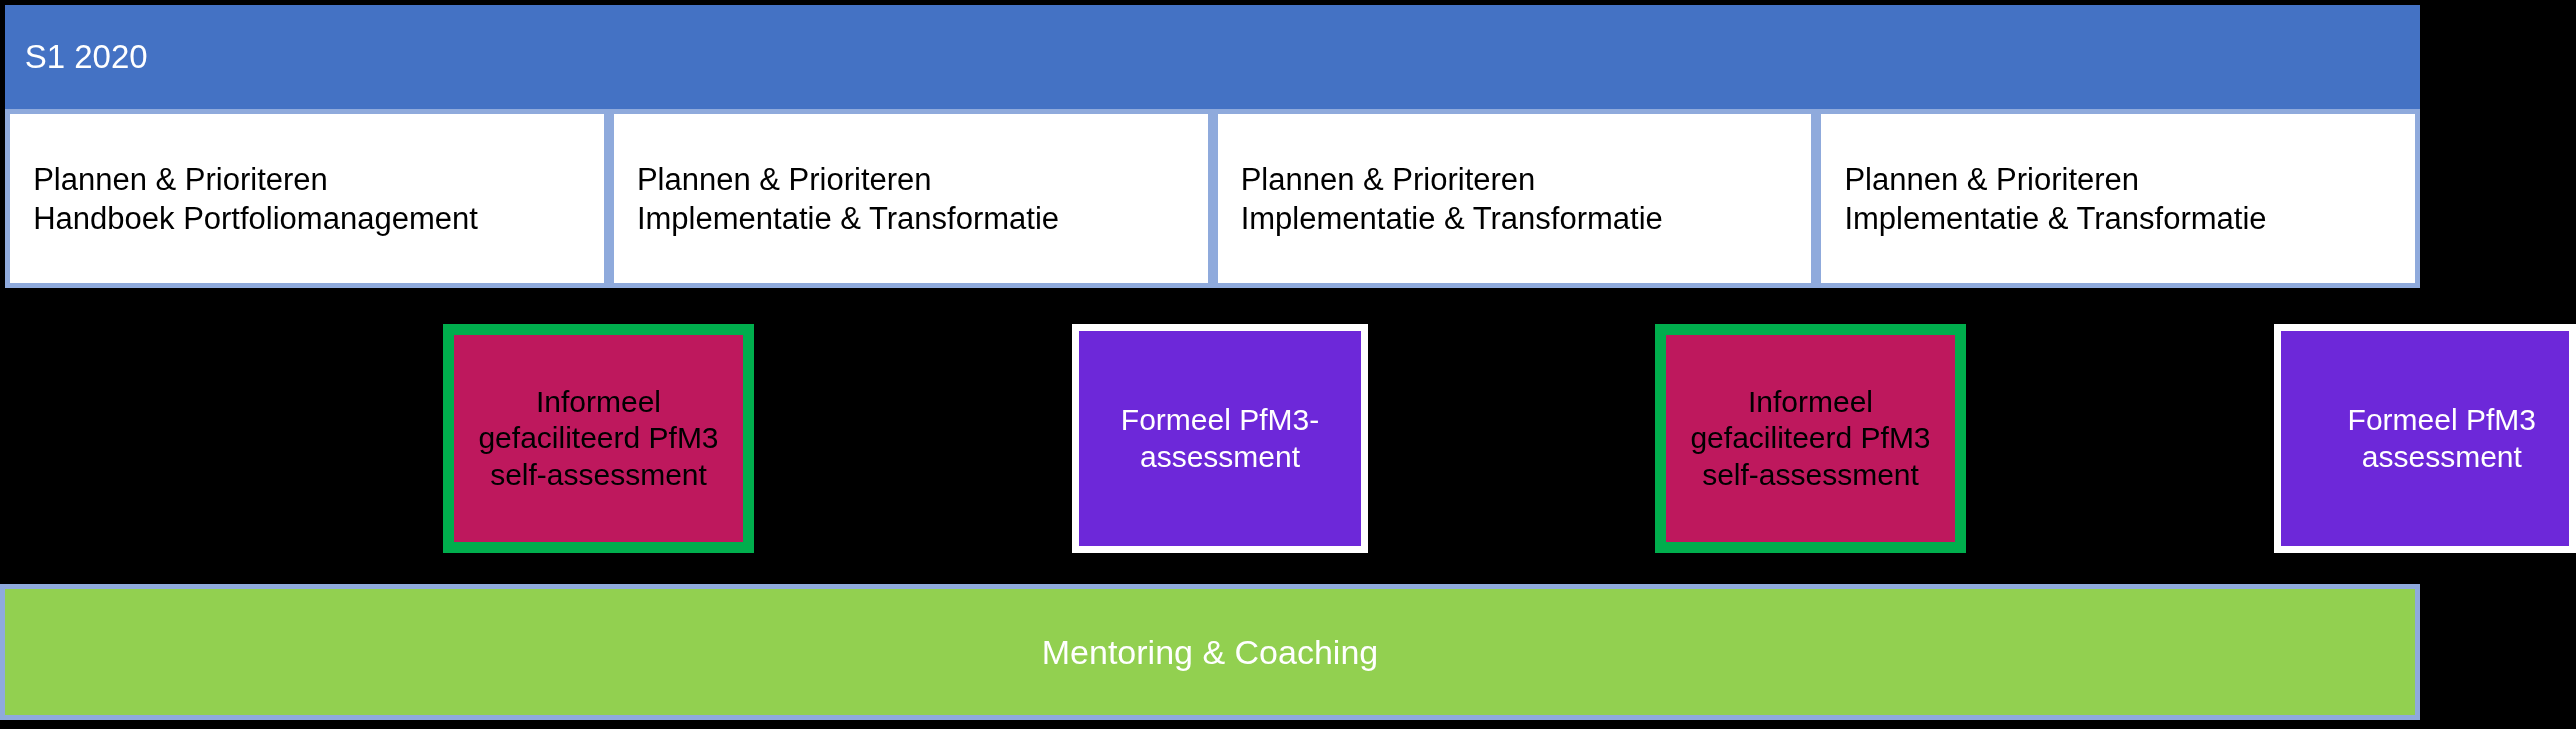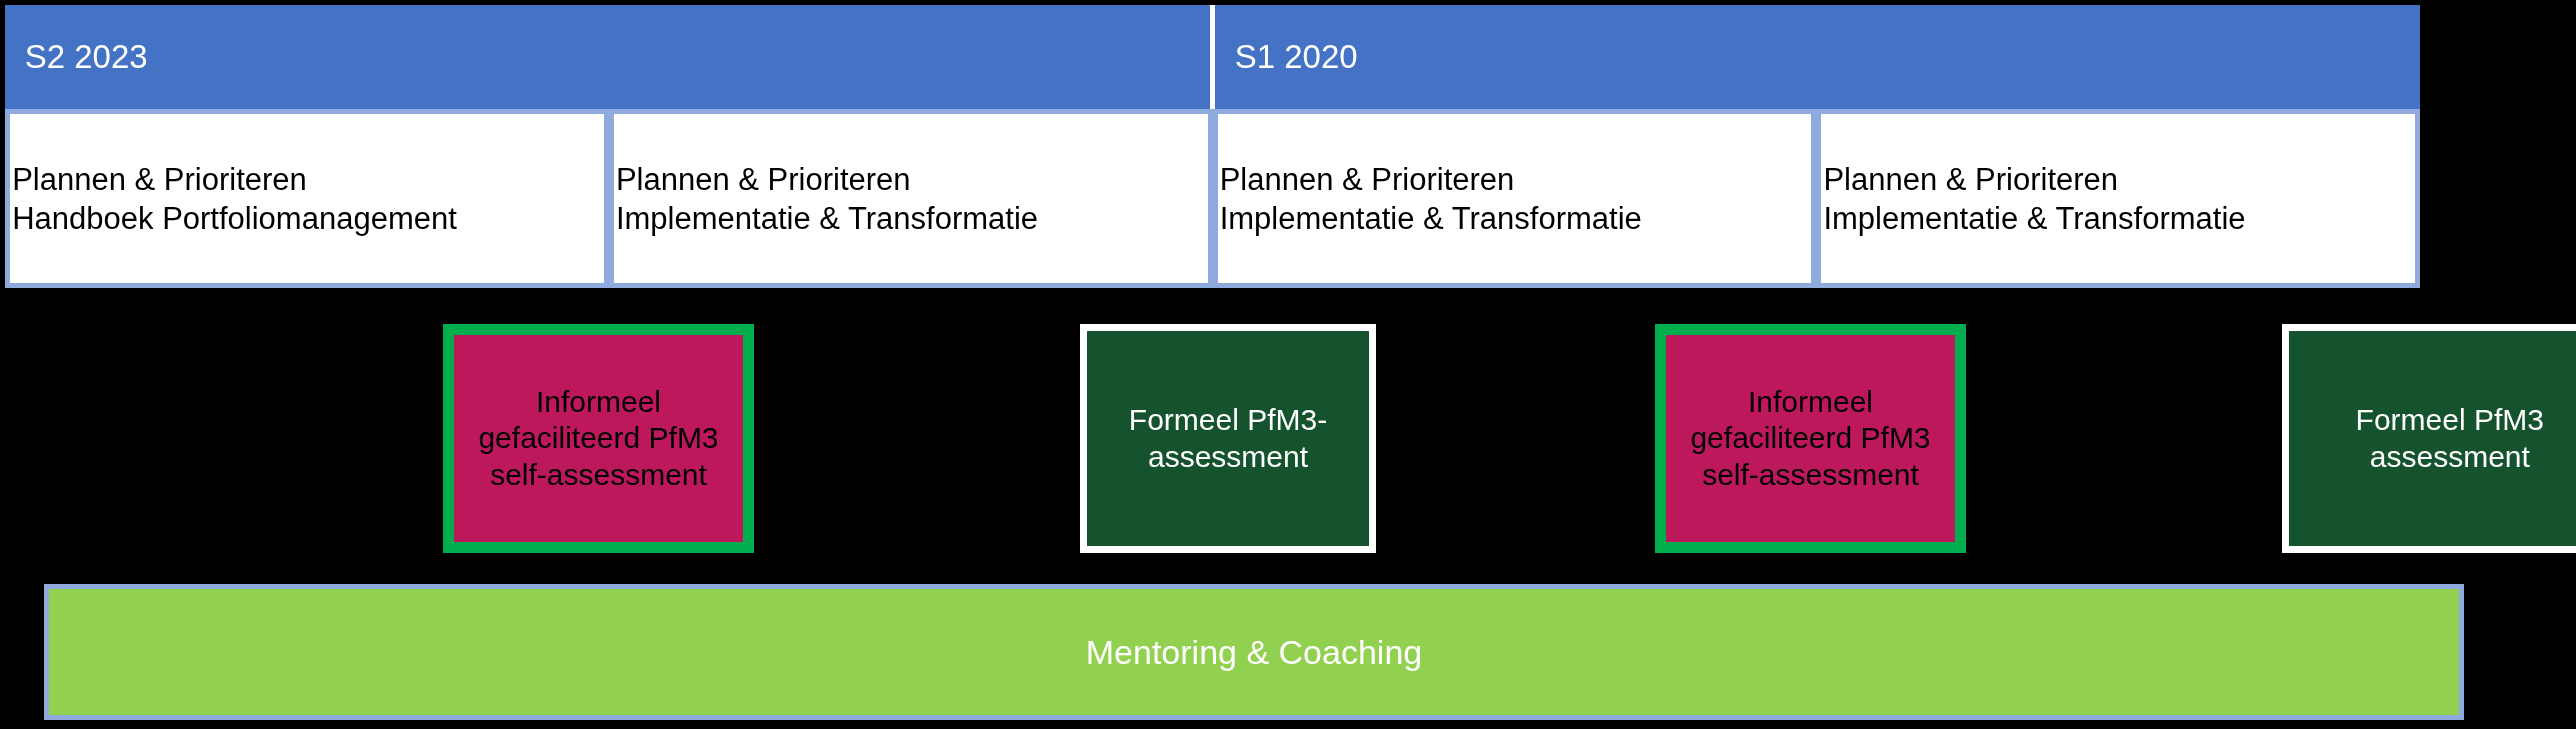--- a/index.html
+++ b/index.html
@@ -52,21 +52,21 @@
 
   .body-cell {
     flex: 1 1 0;
     background: #FFFFFF;
     color: #000000;
     font-size: 31px;
     line-height: 1.26;
     display: flex;
     flex-direction: column;
     justify-content: center;
-    padding-left: 2px;
+    padding-left: 23px;
     box-sizing: border-box;
     border-right: 5.2px solid #8FAADC;
     border-left: 5.2px solid #8FAADC;
   }
   .body-cell:first-child { border-left: 5.2px solid #8FAADC; }
   .body-cell:last-child { border-right: 5.2px solid #8FAADC; }
   .body-cell .line { white-space: nowrap; }
 
   
   .assessment-box {
@@ -81,24 +81,23 @@
     font-size: 30px;
     line-height: 1.22;
     padding: 6.5px 10.4px;
   }
   .assessment-box.outline {
     background: #be185d;
     border: 11.7px solid #00AE4D;
     color: #000000;
   }
   .assessment-box.filled {
-    background: #14532d;
+    background: #6d28d9;
     border: 7.8px solid #FFFFFF;
     color: #FFFFFF;
-    margin-left: 8px;
   }
 
   #assessment-box-1 { left: 443px;  width: 311px; }
   #assessment-box-2 { left: 1072px; width: 296px; }
   #assessment-box-3 { left: 1655px; width: 311px; }
   #assessment-box-4 { left: 2274px; width: 302px; padding-left: 44px; }
 
   
   #mentoring-bar {
     position: absolute;
@@ -107,32 +106,28 @@
     width: 2420px;
     height: 136px;
     box-sizing: border-box;
     background: #92D050;
     border: 5.2px solid #8FAADC;
     color: #FFFFFF;
     font-size: 34px;
     display: flex;
     align-items: center;
     justify-content: center;
-    margin-left: 44px;
   }
 </style>
 </head>
 <body>
 
 <div id="timeline-table">
 
   <div class="table-header-row">
-    <div class="header-cell">
-      <span>S2 2023</span>
-    </div>
     <div class="header-cell">
       <span>S1 2020</span>
     </div>
   </div>
 
   <div class="table-body-row">
     <div class="body-cell">
       <span class="line">Plannen &amp; Prioriteren</span>
       <span class="line">Handboek Portfoliomanagement</span>
     </div>

